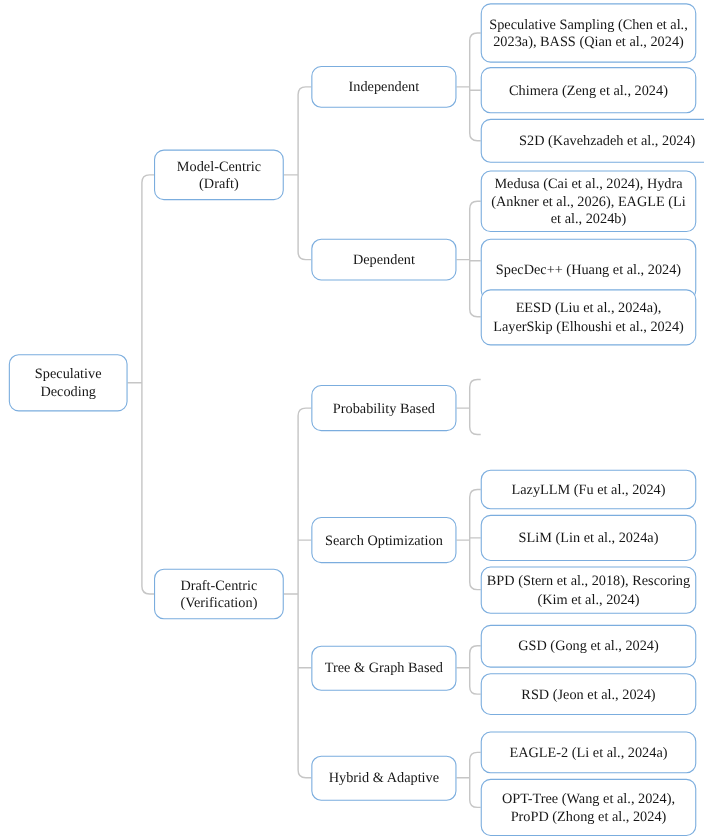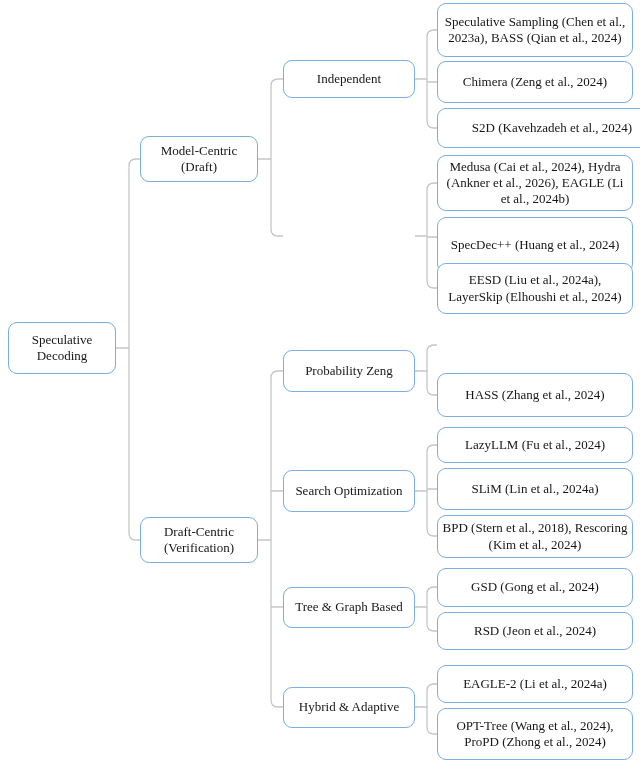--- a/index.html
+++ b/index.html
@@ -40,34 +40,34 @@
   <svg id="wires" xmlns="http://www.w3.org/2000/svg" viewBox="0 0 640 764">
       <path d="M116 348 H129 M140 159 H136 Q129 159 129 166 V533 Q129 540 136 540 H140 M258 159 H271 M283 79 H278 Q271 79 271 86 V229 Q271 236 278 236 H283 M258 540 H271 M283 371 H278 Q271 371 271 378 V700 Q271 707 278 707 H283 M271 491 H283 M271 607 H283 M415 79 H427 M437 30 H434 Q427 30 427 37 V121 Q427 128 434 128 H437 M427 82 H437 M415 236 H427 M437 183 H434 Q427 183 427 190 V281 Q427 288 434 288 H437 M427 237 H437 M415 371 H427 M437 345 H434 Q427 345 427 352 V388 Q427 395 434 395 H437 M415 491 H427 M437 445 H434 Q427 445 427 452 V529 Q427 536 434 536 H437 M427 489 H437 M415 607 H427 M437 587 H434 Q427 587 427 594 V624 Q427 631 434 631 H437 M415 707 H427 M437 684 H434 Q427 684 427 691 V727 Q427 734 434 734 H437"></path>
     </svg>
 
   <div class="node" style="left:8px;top:322px;width:108px;height:52px">Speculative Decoding</div>
 
   <div class="node" style="left:140px;top:136px;width:118px;height:46px">Model-Centric (Draft)</div>
   <div class="node" style="left:140px;top:517px;width:118px;height:46px">Draft-Centric (Verification)</div>
 
   <div class="node" style="left:283px;top:60px;width:132px;height:38px">Independent</div>
-  <div class="node" style="left:283px;top:350px;width:132px;height:42px">Probability Zeng</div>
+  <div class="node" style="left:283px;top:217px;width:132px;height:38px">Dependent</div>
+  <div class="node" style="left:283px;top:350px;width:132px;height:42px">Probability Based</div>
   <div class="node" style="left:283px;top:587px;width:132px;height:41px">Tree &amp; Graph Based</div>
   <div class="node" style="left:283px;top:470px;width:132px;height:42px">Search Optimization</div>
   <div class="node" style="left:283px;top:687px;width:132px;height:41px">Hybrid &amp; Adaptive</div>
 
   <div class="node leaf" style="left:437px;top:3px;width:196px;height:54px">Speculative Sampling (Chen et al., 2023a), BASS (Qian et al., 2024)</div>
   <div class="node leaf" style="left:437px;top:61px;width:196px;height:42px">Chimera (Zeng et al., 2024)</div>
   <div class="node leaf" style="left:437px;top:108px;width:230px;height:40px">S2D (Kavehzadeh et al., 2024)</div>
 
   <div class="node leaf" style="left:437px;top:155px;width:196px;height:56px">Medusa (Cai et al., 2024), Hydra (Ankner et al., 2026), EAGLE (Li et al., 2024b)</div>
   <div class="node leaf" style="left:437px;top:217px;width:196px;height:56px">SpecDec++ (Huang et al., 2024)</div>
   <div class="node leaf" style="left:437px;top:263px;width:196px;height:51px">EESD (Liu et al., 2024a), LayerSkip (Elhoushi et al., 2024)</div>
 
-  <div class="node leaf" style="left:437px;top:373px;width:196px;height:44px">HASS (Zhang et al., 2024)</div>
 
   <div class="node leaf" style="left:437px;top:427px;width:196px;height:36px">LazyLLM (Fu et al., 2024)</div>
   <div class="node leaf" style="left:437px;top:468px;width:196px;height:42px">SLiM (Lin et al., 2024a)</div>
   <div class="node leaf" style="left:437px;top:515px;width:196px;height:43px">BPD (Stern et al., 2018), Rescoring (Kim et al., 2024)</div>
 
   <div class="node leaf" style="left:437px;top:568px;width:196px;height:39px">GSD (Gong et al., 2024)</div>
   <div class="node leaf" style="left:437px;top:612px;width:196px;height:38px">RSD (Jeon et al., 2024)</div>
 
   <div class="node leaf" style="left:437px;top:665px;width:196px;height:38px">EAGLE-2 (Li et al., 2024a)</div>
   <div class="node leaf" style="left:437px;top:708px;width:196px;height:52px">OPT-Tree (Wang et al., 2024), ProPD (Zhong et al., 2024)</div>

